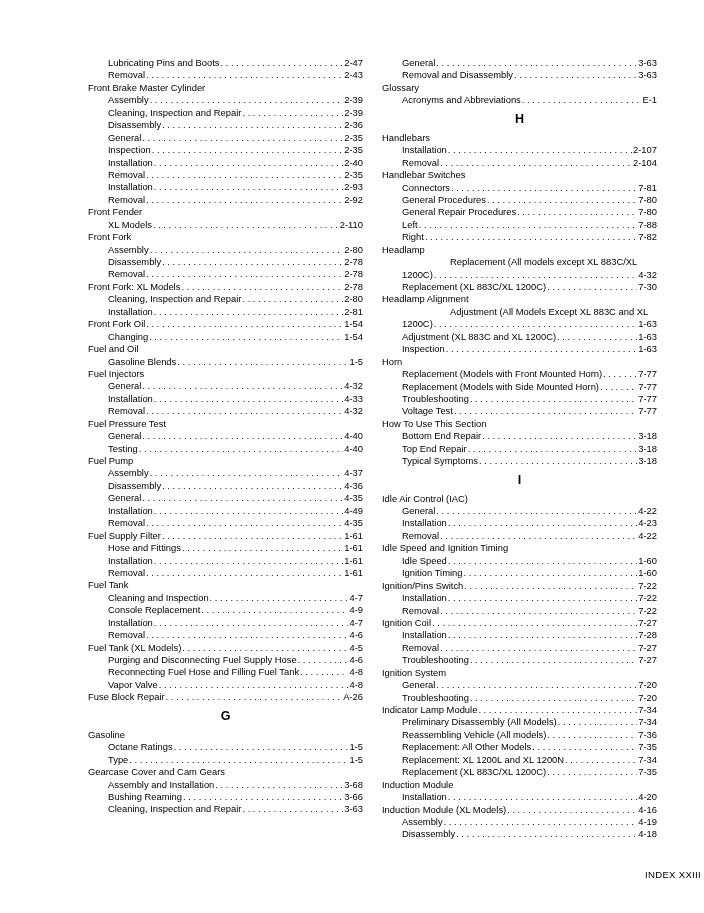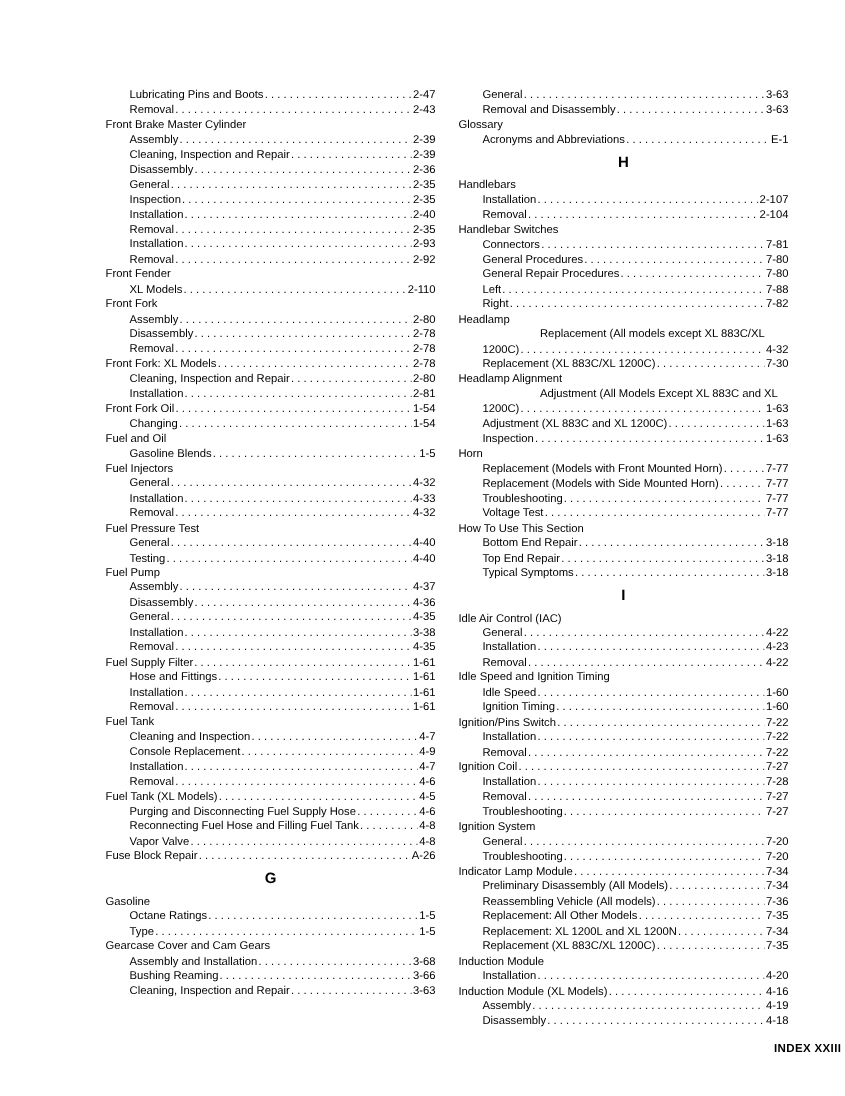--- a/index.html
+++ b/index.html
@@ -1,34 +1,34 @@
 <!DOCTYPE html>
 <html><head>
 <meta charset="utf-8">
 <style>
   html, body { margin: 0; padding: 0; background: #ffffff; }
   body { width: 704px; height: 913px; position: relative; overflow: hidden;
          font-family: "Liberation Sans", sans-serif; color: #000; }
-  .col { position: absolute; top: 73px; }
+  .col { position: absolute; top: 57px; }
   .col-left { left: 88px; width: 275px; }
   .col-right { left: 382px; width: 275px; }
   .row { font-size: 9.4px; line-height: 12.45px; height: 12.45px; white-space: nowrap;
          display: flex; align-items: baseline; position: relative; }
   .row.sub { padding-left: 20px; }
   .row .t { flex: 0 0 auto; }
   .row .dots { flex: 1 1 auto; overflow: hidden; white-space: nowrap; margin: 0 1px; letter-spacing: 1.6px; }
   .row .dots::after { content: ". . . . . . . . . . . . . . . . . . . . . . . . . . . . . . . . . . . . . . . . . . . . . . . . . . . . . . . . . . . . . . . . . . . . . . . . . . . . . . . . . . . . . . . . ."; letter-spacing: 0; }
   .row .p { flex: 0 0 auto; text-align: right; }
   .twoline { padding-left: 20px; font-size: 9.4px; line-height: 12.45px; }
   .twoline .l1 { white-space: nowrap; height: 12.45px; padding-left: 48px; }
   .twoline .l2 { display: flex; align-items: center; height: 12.45px; white-space: nowrap; }
   .twoline .l2 .dots { flex: 1 1 auto; overflow: hidden; margin: 0 1px; }
   .twoline .l2 .dots::after { content: ". . . . . . . . . . . . . . . . . . . . . . . . . . . . . . . . . . . . . . . . . . . . . . . . . . . . . . . . . . . . . . . . . . . . . . . ."; }
   .letter { font-weight: bold; font-size: 12.5px; text-align: center; height: 25px; line-height: 25px; }
-  .footer { position: absolute; left: 598px; top: 869px; font-size: 9.6px; font-weight: bold; letter-spacing: 0.3px; padding-left: 47px; }
+  .footer { position: absolute; left: 598px; top: 869px; font-size: 9.6px; font-weight: normal; letter-spacing: 0.3px; padding-left: 47px; }
 </style>
 </head>
 <body>
 
 <div class="col col-left" id="col-left">
     <div class="row sub">
       <span class="t">Lubricating Pins and Boots</span>
       <span class="dots"></span>
       <span class="p">2-47</span>
     </div>
@@ -189,21 +189,21 @@
       <span class="p">4-36</span>
     </div>
     <div class="row sub">
       <span class="t">General</span>
       <span class="dots"></span>
       <span class="p">4-35</span>
     </div>
     <div class="row sub">
       <span class="t">Installation</span>
       <span class="dots"></span>
-      <span class="p">3-38</span>
+      <span class="p">4-49</span>
     </div>
     <div class="row sub">
       <span class="t">Removal</span>
       <span class="dots"></span>
       <span class="p">4-35</span>
     </div>
     <div class="row">
       <span class="t">Fuel Supply Filter</span>
       <span class="dots"></span>
       <span class="p">1-61</span>

